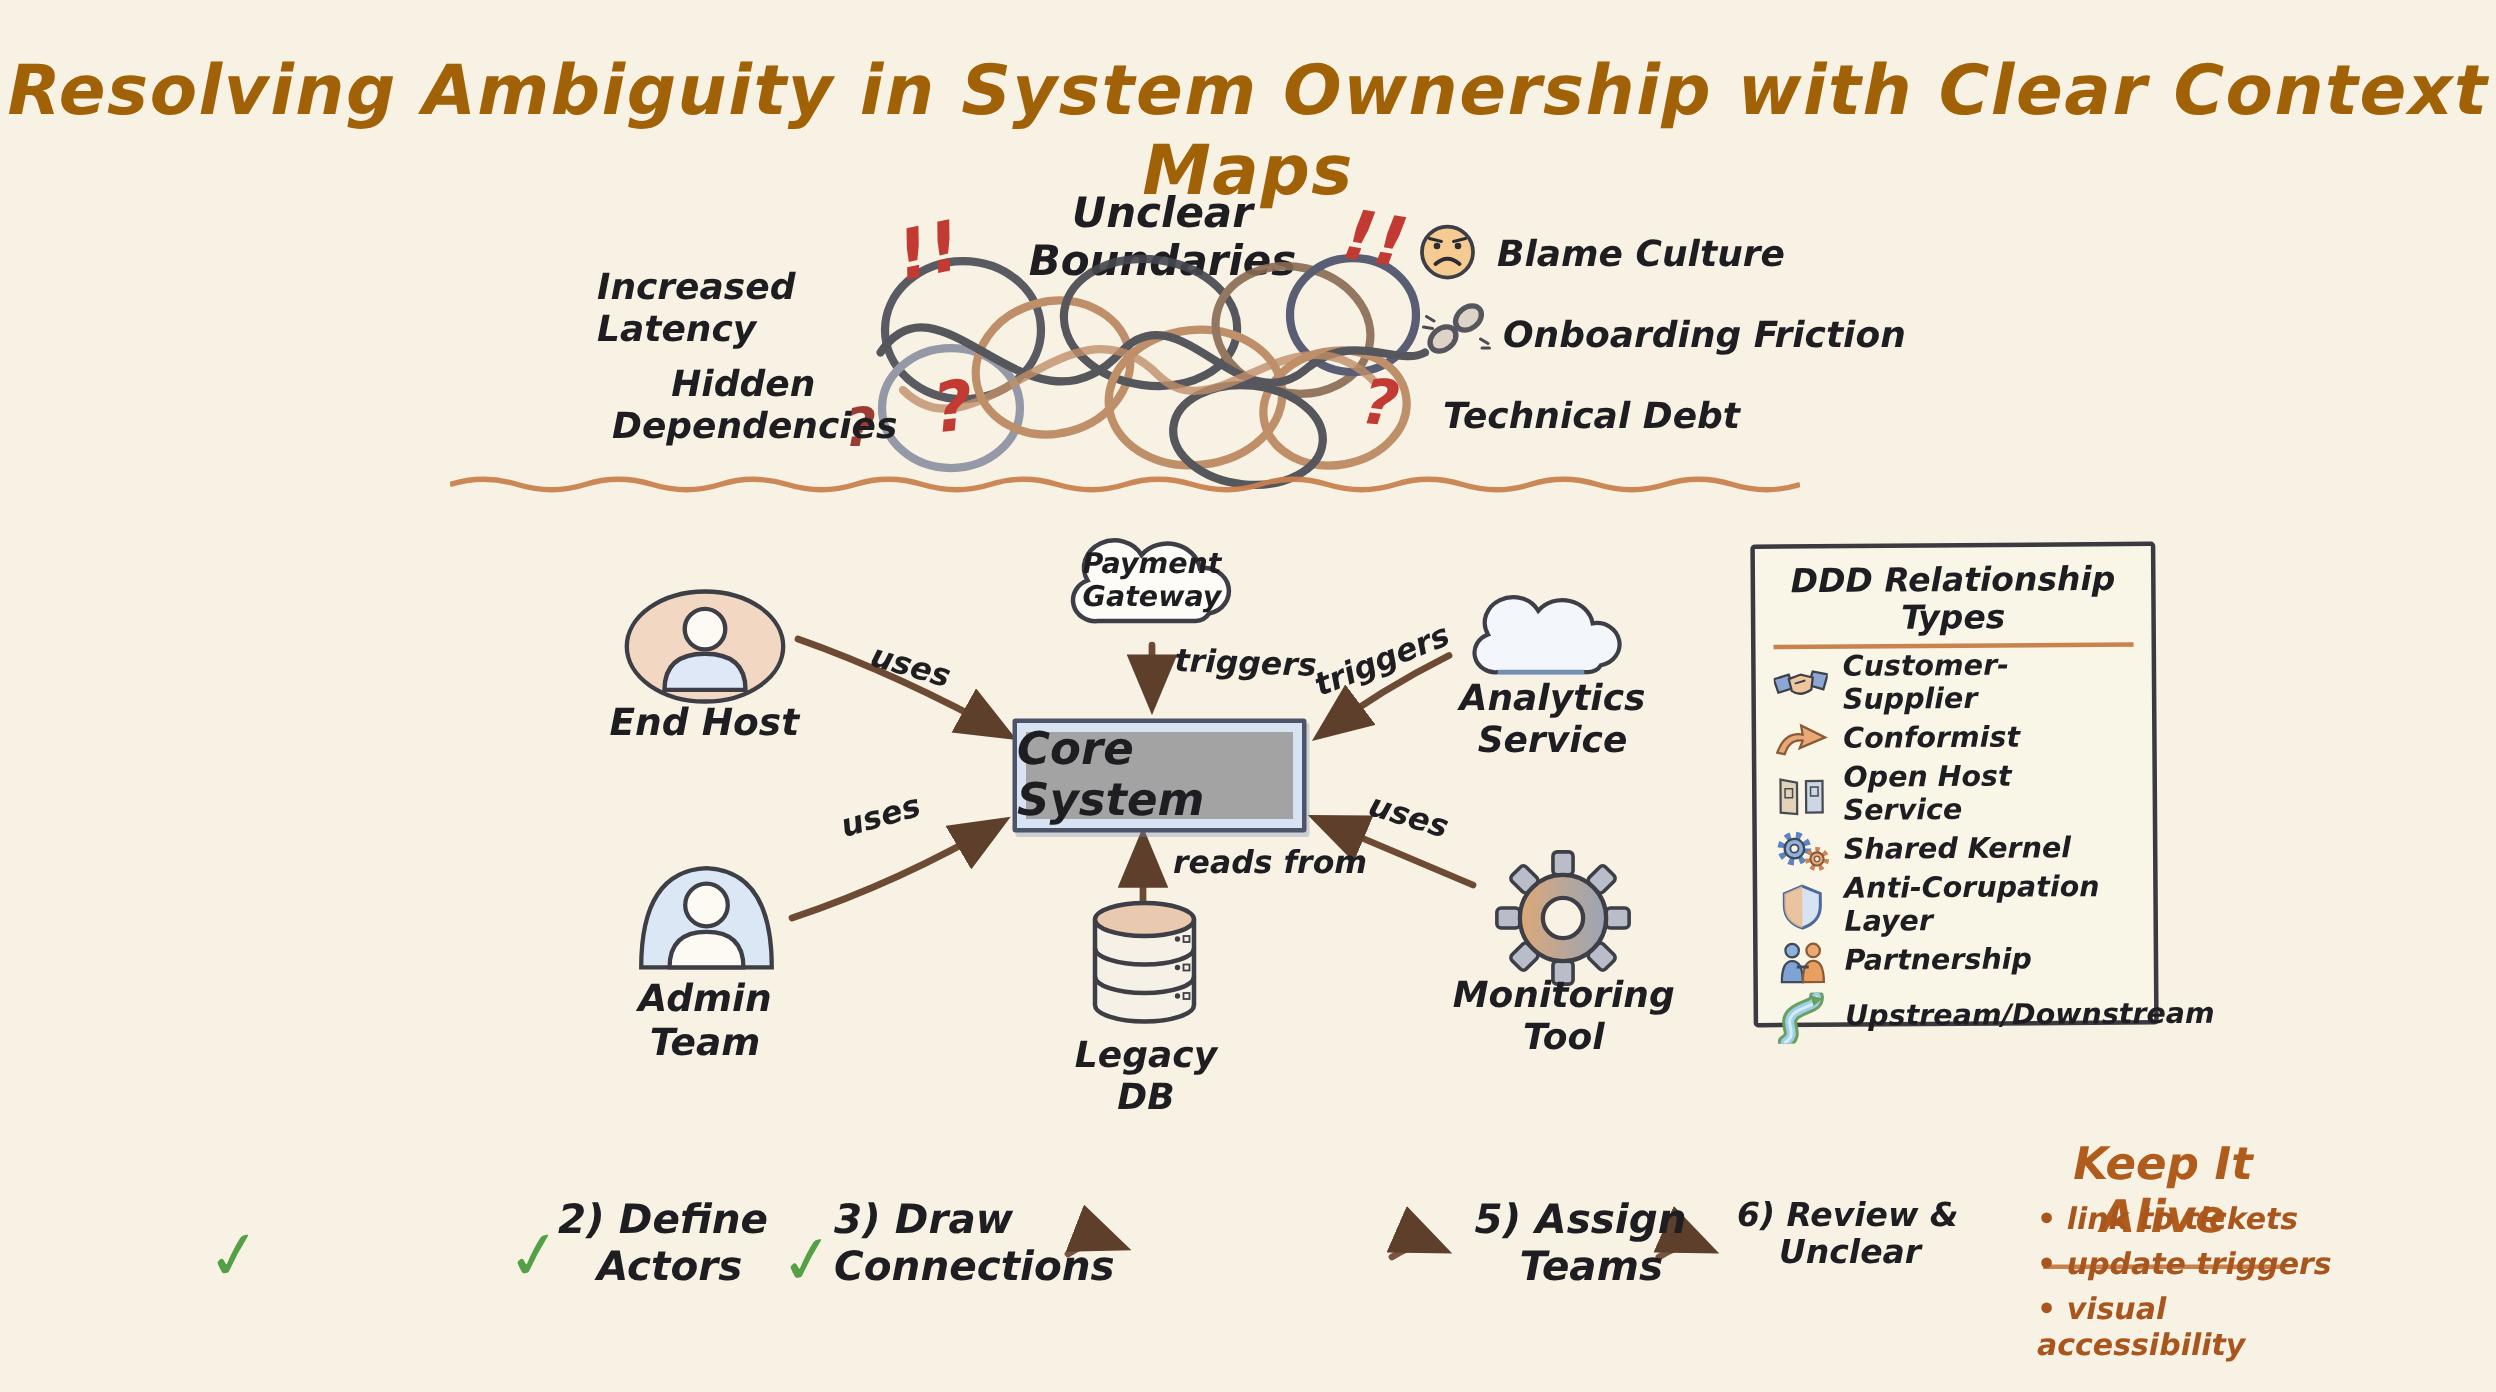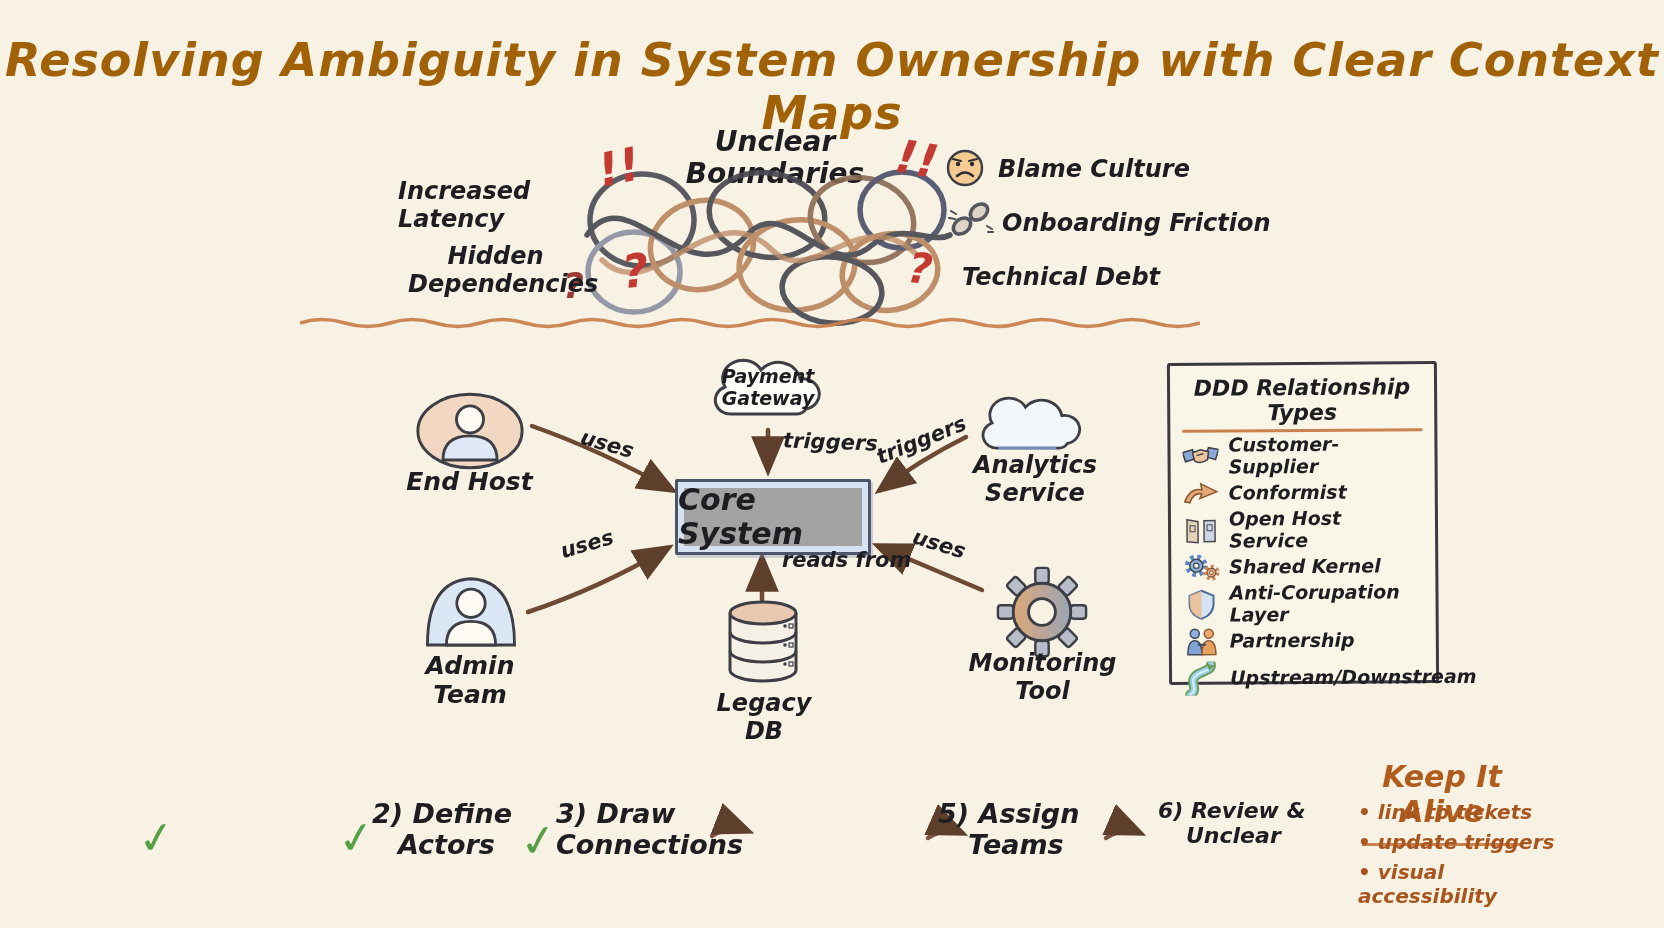--- a/index.html
+++ b/index.html
@@ -189,21 +189,21 @@
     <circle cx="48" cy="48" r="30" fill="url(#gearG)" stroke="#3d3e46" stroke-width="3"></circle>
     <circle cx="48" cy="48" r="14" fill="#f7f2e3" stroke="#3d3e46" stroke-width="3"></circle>
   </svg>
   <div class="abs hand lbl24 ctr" style="left:950px;top:650px;width:185px;">Monitoring Tool</div>
 
   <div class="abs hand edge-lbl" style="left:580px;top:432px;transform:rotate(16deg);">uses</div>
   <div class="abs hand edge-lbl" style="left:560px;top:532px;transform:rotate(-16deg);">uses</div>
   <div class="abs hand edge-lbl" style="left:783px;top:430px;transform:rotate(2deg);">triggers</div>
   <div class="abs hand edge-lbl" style="left:874px;top:428px;transform:rotate(-22deg);">triggers</div>
   <div class="abs hand edge-lbl" style="left:912px;top:532px;transform:rotate(17deg);">uses</div>
-  <div class="abs hand edge-lbl" style="left:782px;top:548px;">reads from</div>
+  <div class="abs hand edge-lbl" style="left:782px;top:563px;">reads from</div>
 
   <div class="abs legend-box" style="left:1168px;top:362px;width:270px;height:322px;">
     <div class="ctr" style="margin-bottom:6px;">
       <span class="hand legend-title">DDD Relationship Types</span>
     </div>
 
     <div class="legend-row">
       <span class="legend-icon">
         <svg width="36" height="26" viewBox="0 0 36 26">
           <polygon points="0,9 10,6 13,15 3,18" fill="#8aa7d6" stroke="#3f3f47" stroke-width="1.5"></polygon>
@@ -294,21 +294,21 @@
     <div style="padding-left:26px;">Actors</div>
   </div>
 
   <div class="abs check" style="left:520px;top:815px;">✓</div>
   <div class="abs hand" style="left:556px;top:798px;font-size:27px;">
     <div>3) Draw</div>
     <div>Connections</div>
   </div>
 
 
-  <div class="abs hand" style="left:938px;top:798px;font-size:27px;">
+  <div class="abs hand" style="left:983px;top:798px;font-size:27px;">
     <div>5) Assign</div>
     <div style="padding-left:30px;">Teams</div>
   </div>
 
   <div class="abs hand" style="left:1158px;top:798px;font-size:22px;">
     <div>6) Review &amp;</div>
     <div style="padding-left:28px;">Unclear</div>
   </div>
 
   <div class="abs ctr" style="left:1362px;top:760px;width:160px;">

